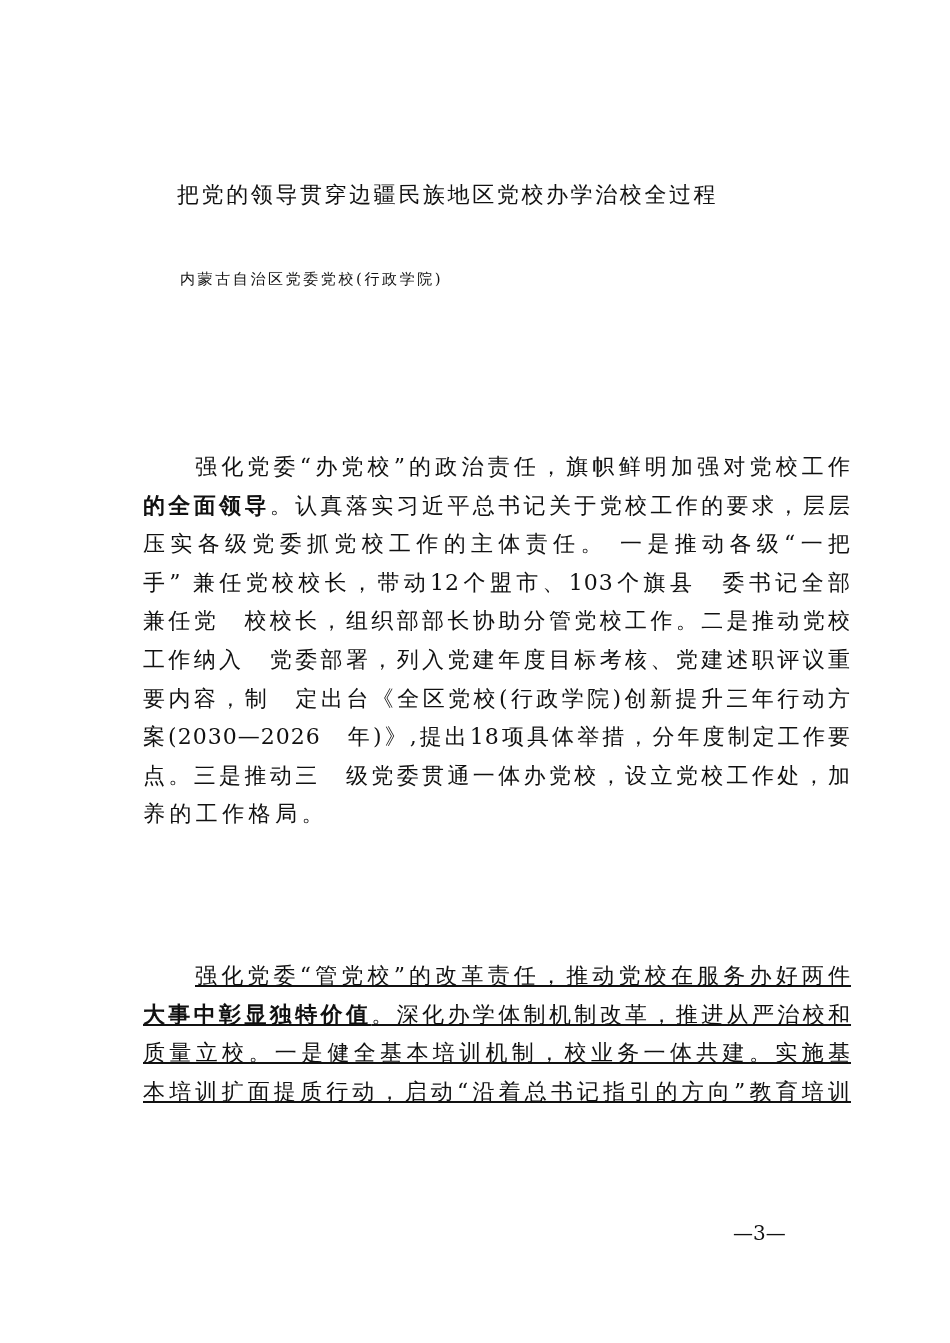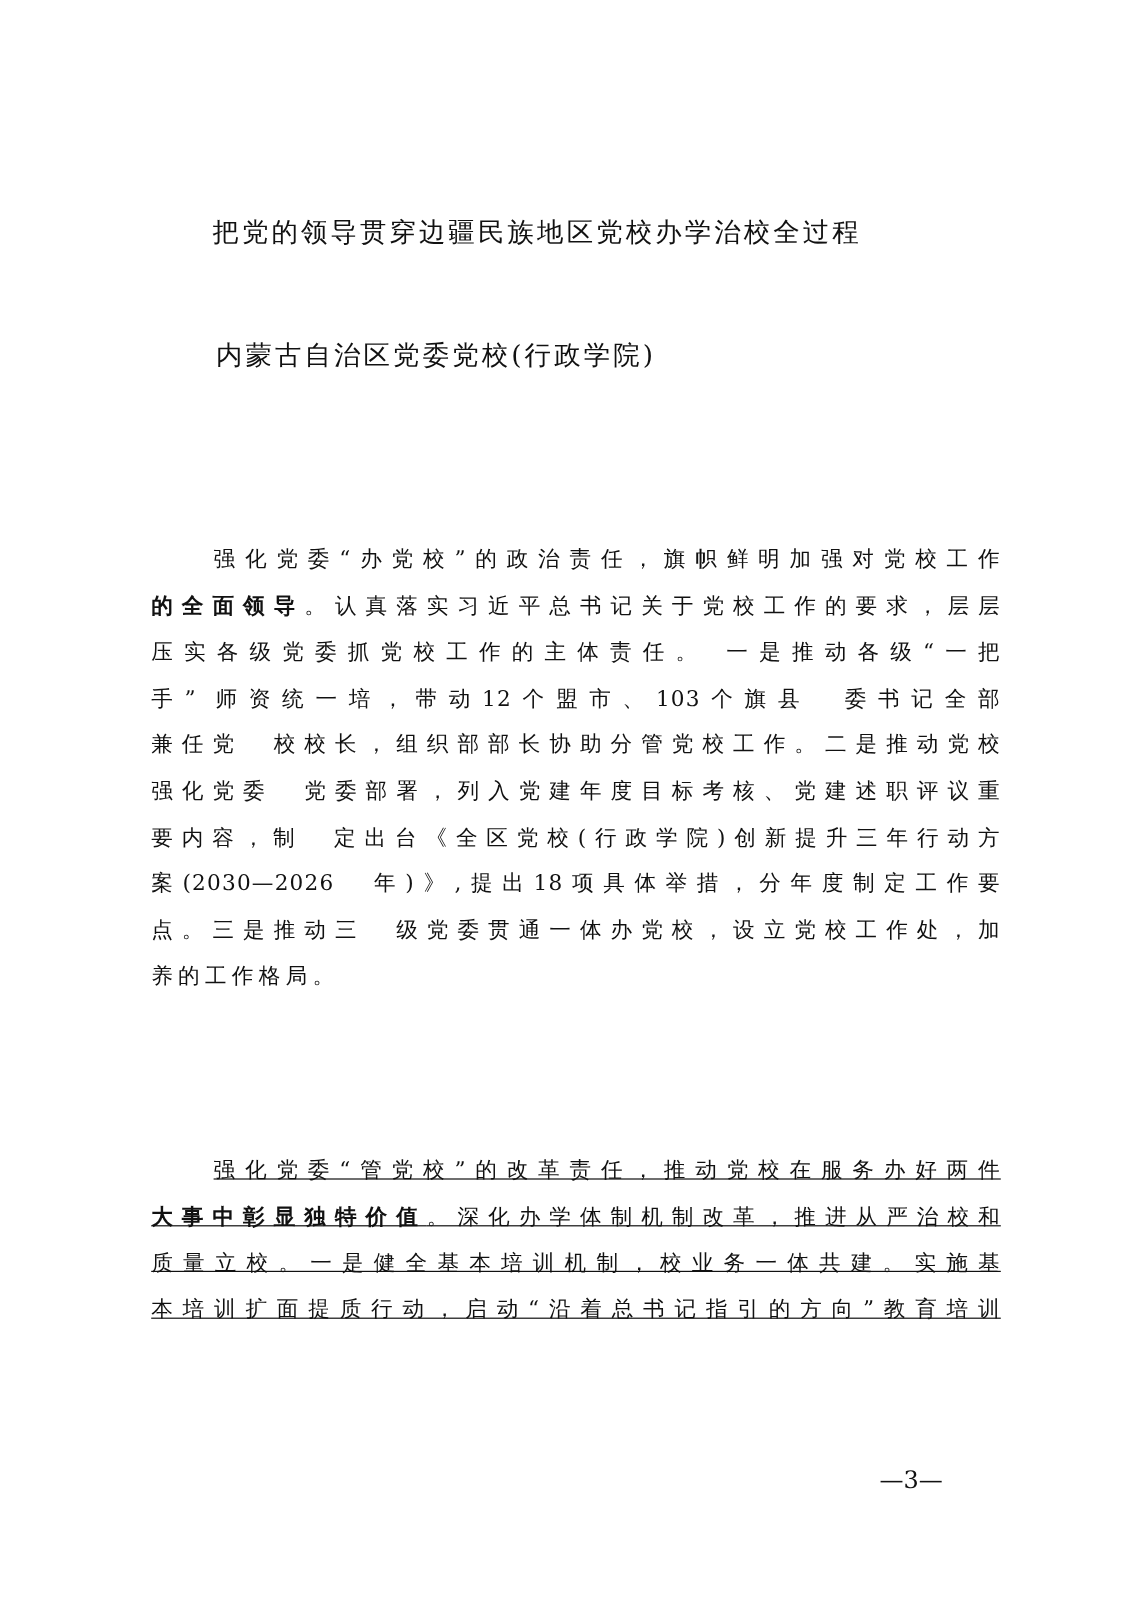--- a/index.html
+++ b/index.html
@@ -27,32 +27,32 @@
       left: 177px;
       top: 179px;
       font-size: 22px;
       letter-spacing: 2.6px;
       white-space: nowrap;
       line-height: 32px;
     }
     .subtitle {
       position: absolute;
       left: 180px;
-      top: 281px;
-      font-size: 22px;
+      top: 263px;
+      font-size: 15px;
       letter-spacing: 2.6px;
       white-space: nowrap;
       line-height: 32px;
       text-align: center;
     }
     .para {
       position: absolute;
-      left: 126px;
+      left: 143px;
       width: 708px;
-      font-size: 18px;
+      font-size: 22px;
       line-height: 38.6px;
     }
     .para1 { top: 448px; }
     .para2 { top: 957px; text-decoration: underline; }
     .line {
       display: block;
       white-space: nowrap;
       height: 38.6px;
       text-align: justify;
       text-align-last: justify;
@@ -82,23 +82,23 @@
 <div class="page">
 
   <div class="title">把党的领导贯穿边疆民族地区党校办学治校全过程</div>
 
   <div class="subtitle">内蒙古自治区党委党校(行政学院)</div>
 
   <div class="para para1">
     <span class="line indent">强化党委“办党校”的政治责任，旗帜鲜明加强对党校工作</span>
     <span class="line"><span class="bold">的全面领导</span><span>。认真落实习近平总书记关于党校工作的要求，层层</span></span>
     <span class="line">压实各级党委抓党校工作的主体责任。 一是推动各级“一把</span>
-    <span class="line">手” 师资统一培，带动12个盟市、103个旗县　委书记全部</span>
+    <span class="line">手” 兼任党校校长，带动12个盟市、103个旗县　委书记全部</span>
     <span class="line">兼任党　校校长，组织部部长协助分管党校工作。二是推动党校</span>
-    <span class="line">强化党委　党委部署，列入党建年度目标考核、党建述职评议重</span>
+    <span class="line">工作纳入　党委部署，列入党建年度目标考核、党建述职评议重</span>
     <span class="line">要内容，制　定出台《全区党校(行政学院)创新提升三年行动方</span>
     <span class="line">案(2030—2026　年)》,提出18项具体举措，分年度制定工作要</span>
     <span class="line">点。三是推动三　级党委贯通一体办党校，设立党校工作处，加</span>
     <span class="line last">养的工作格局。</span>
   </div>
 
   <div class="para para2">
     <span class="line indent">强化党委“管党校”的改革责任，推动党校在服务办好两件</span>
     <span class="line"><span class="bold">大事中彰显独特价值</span><span>。深化办学体制机制改革，推进从严治校和</span></span>
     <span class="line">质量立校。一是健全基本培训机制，校业务一体共建。实施基</span>

